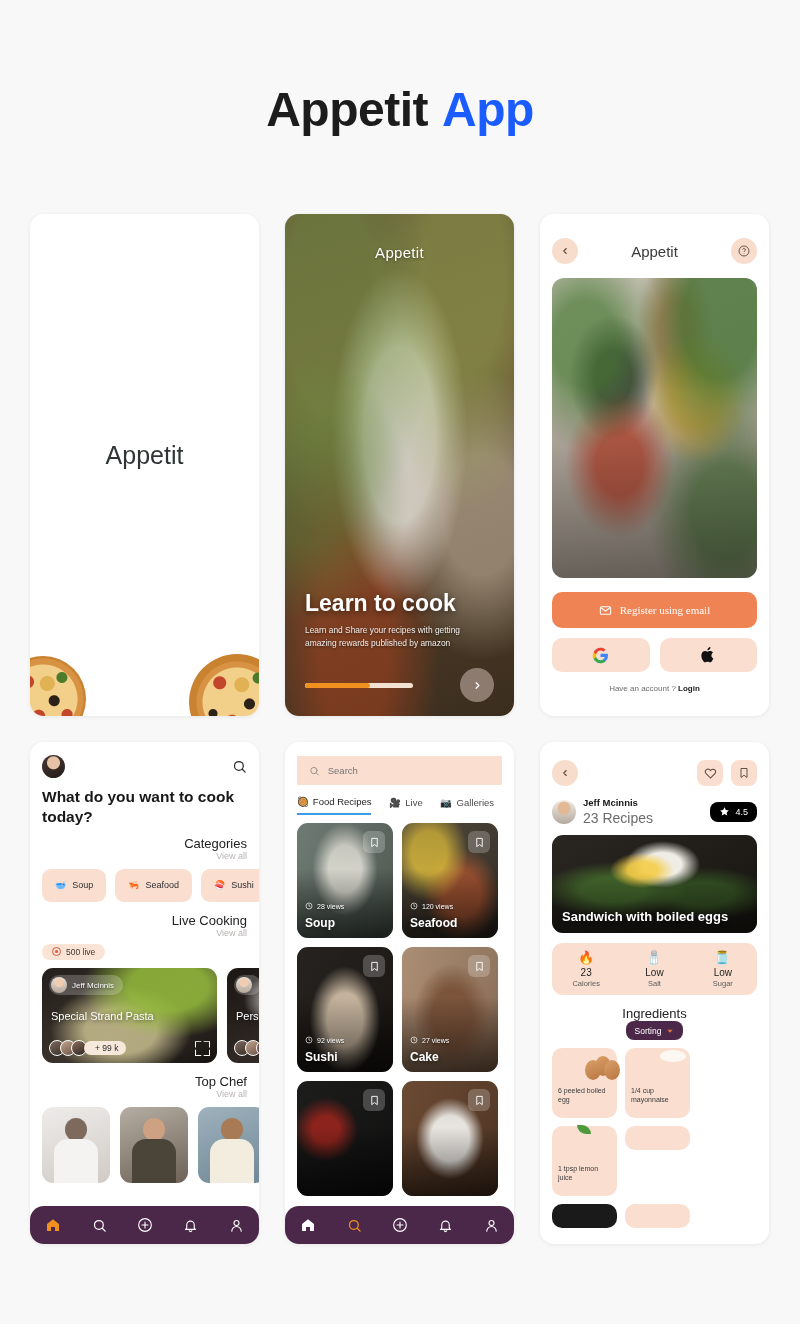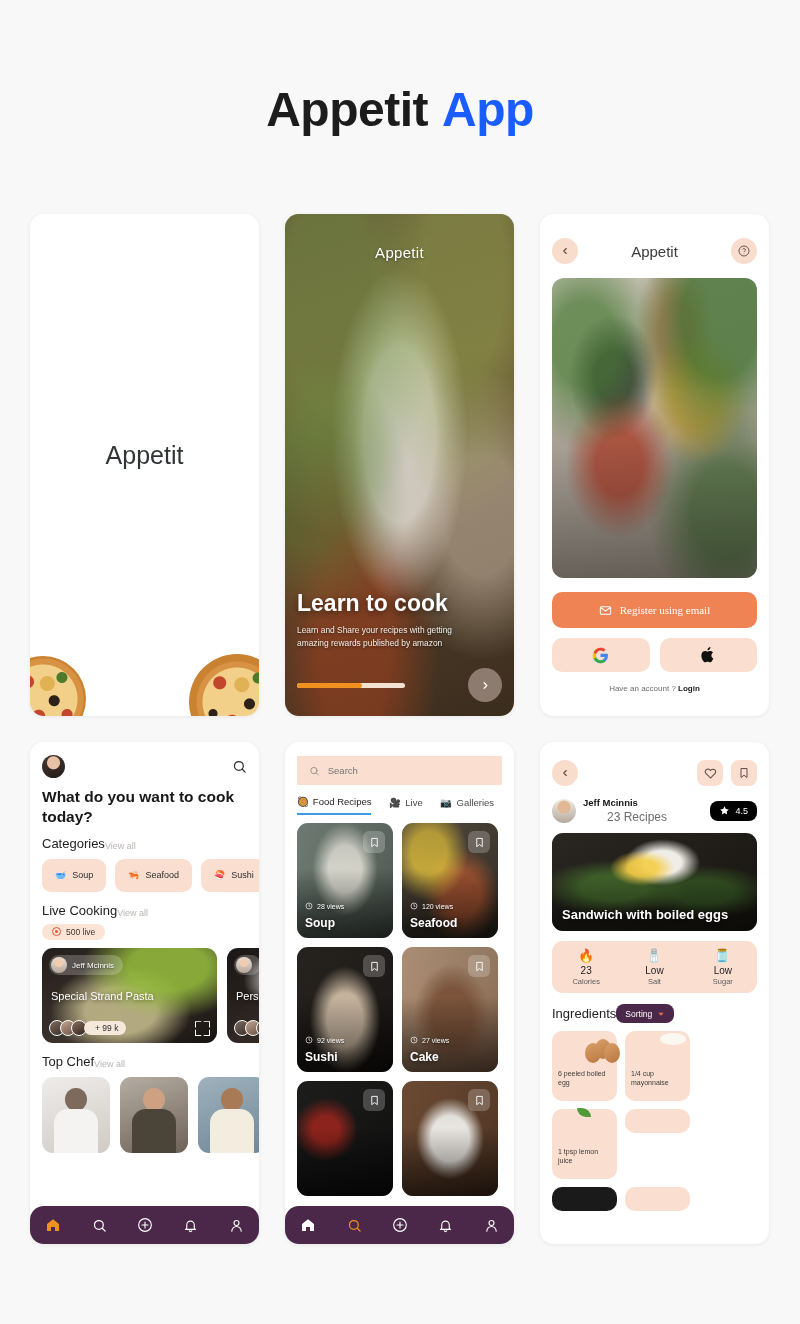--- a/index.html
+++ b/index.html
@@ -36,22 +36,23 @@
     position: relative;
     box-shadow: 0 1px 4px rgba(0,0,0,0.07);
     flex: 0 0 auto;
   }
   .circlebtn {
     width: 26px; height: 26px; border-radius: 50%;
     background: #f8ddcd; display: flex; align-items: center; justify-content: center;
     color: #5a4a42; flex: 0 0 auto;
   }
   .sec-head {
-    display: flex; align-items: flex-end;
+    display: flex; justify-content: space-between; align-items: flex-end;
     padding: 0 12px;
+    flex-direction: column;
   }
   .sec-title { font-size: 13px; color: #222; font-weight: 500; }
   .viewall { font-size: 9px; color: #b9b4b2; }
 
   
   .s1-title {
     position: absolute; top: 48%; left: 0; width: 100%;
     text-align: center; font-size: 25px; color: #2f3535; font-weight: 400;
     transform: translateY(-50%);
   }
@@ -80,21 +81,21 @@
       radial-gradient(ellipse at 12% 55%, rgba(90,120,55,0.5) 0 14%, transparent 34%),
       radial-gradient(ellipse at 50% 44%, rgba(225,225,220,0.85) 0 22%, transparent 42%),
       radial-gradient(ellipse at 30% 85%, rgba(190,70,30,0.45) 0 16%, transparent 38%),
       linear-gradient(160deg, #5c4a33 0%, #6d5637 35%, #4b3a26 70%, #3b2d1e 100%);
   }
   .s2-logo {
     position: absolute; top: 30px; width: 100%; text-align: center;
     color: #fff; font-size: 15px; letter-spacing: .3px;
     text-shadow: 0 1px 3px rgba(0,0,0,.45);
   }
-  .s2-bottom { position: absolute; left: 0; bottom: 0; width: 100%; padding: 0 12px 14px; }
+  .s2-bottom { position: absolute; left: 0; bottom: 0; width: 100%; padding: 0 20px 14px; }
   .s2-h1 { color: #fff; font-size: 23px; font-weight: 600; text-shadow: 0 2px 6px rgba(0,0,0,.5); }
   .s2-sub { color: #f1eeea; font-size: 8.4px; line-height: 1.55; margin-top: 7px; width: 86%;
             text-shadow: 0 1px 3px rgba(0,0,0,.6); }
   .s2-ctrl { display: flex; align-items: center; justify-content: space-between; margin-top: 18px; }
   .progress { width: 108px; height: 5px; border-radius: 3px; background: #f3e2d2; overflow: hidden; }
   .progress > i { display: block; height: 100%; background: #f0911f; border-radius: 3px; }
   .nextbtn {
     width: 34px; height: 34px; border-radius: 50%;
     background: #8d7b70; color: #fff; display: flex; align-items: center; justify-content: center;
     font-size: 15px;
@@ -251,21 +252,21 @@
   
   .s6-top { display: flex; align-items: center; justify-content: space-between; padding: 18px 12px 0; }
   .s6-actions { display: flex; gap: 8px; }
   .iconbox { width: 26px; height: 26px; border-radius: 8px; background: #fadfd1;
              display: flex; align-items: center; justify-content: center; }
   .chefrow { display: flex; align-items: center; justify-content: space-between; padding: 11px 12px 0; }
   .chefinfo { display: flex; align-items: center; gap: 7px; }
   .chefinfo .av { width: 24px; height: 24px; border-radius: 50%;
     background: radial-gradient(circle at 50% 34%, #e3b895 0 6px, transparent 7px), linear-gradient(#f1ece6,#b4a99e); }
   .chefinfo .nm { font-size: 9.5px; font-weight: bold; color: #161616; }
-  .chefinfo .rc { font-size: 12px; color: #6c6c6c; margin-top: 2px; margin-left: 24px; }
+  .chefinfo .rc { font-size: 14px; color: #6c6c6c; margin-top: 2px; }
   .rating { background: #000000; color: #fff; border-radius: 8px; height: 20px; padding: 0 9px;
             display: flex; align-items: center; gap: 5px; font-size: 9px; }
   .s6-hero {
     margin: 9px 12px 0; height: 98px; border-radius: 11px; position: relative; overflow: hidden;
     background:
       radial-gradient(ellipse at 44% 36%, rgba(245,205,70,.9) 0 9%, transparent 20%),
       radial-gradient(ellipse at 54% 30%, rgba(250,248,240,.95) 0 12%, transparent 24%),
       radial-gradient(ellipse at 30% 56%, rgba(70,110,45,.85) 0 16%, transparent 36%),
       radial-gradient(ellipse at 74% 60%, rgba(60,100,40,.7) 0 14%, transparent 32%),
       linear-gradient(150deg,#2a2722,#16140f);

